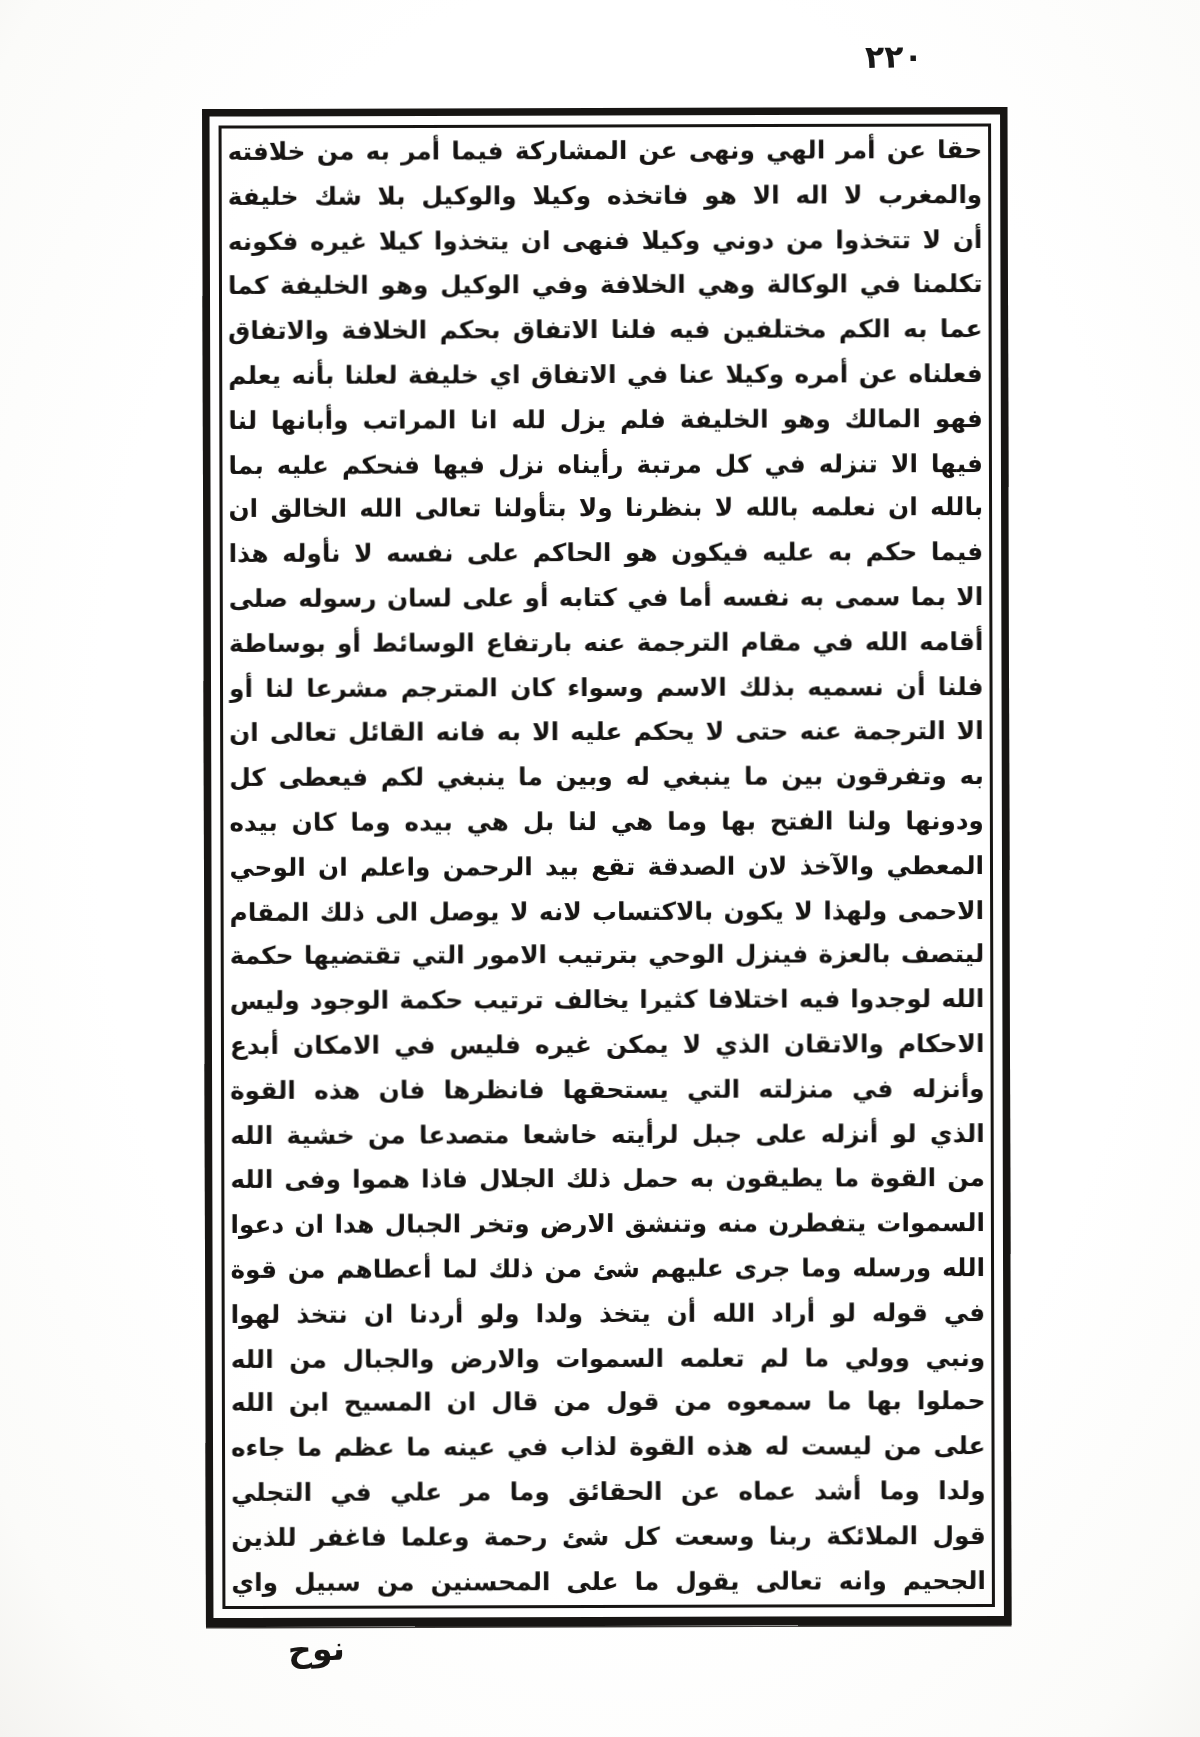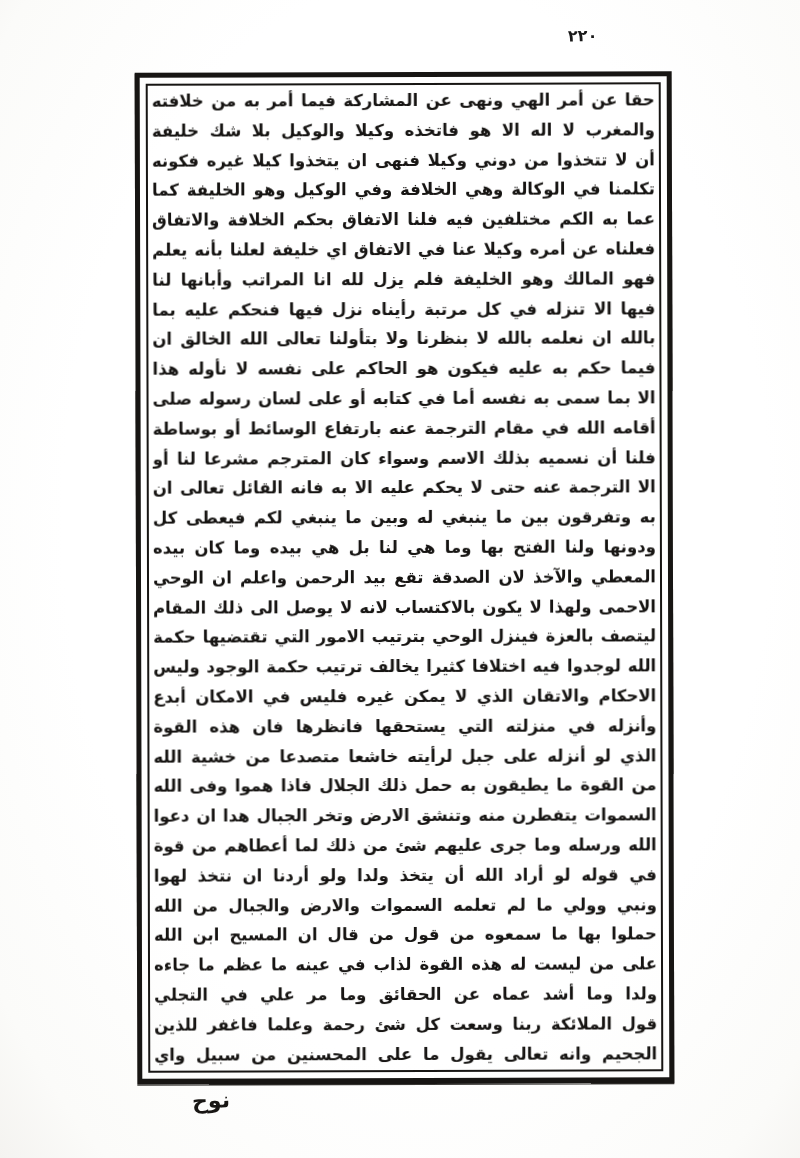--- a/index.html
+++ b/index.html
@@ -13,25 +13,25 @@
     position: relative;
     width: 800px; height: 1158px;
     background: radial-gradient(ellipse at 52% 45%, #ffffff 60%, #fbfbf9 88%, #f4f3f0 100%);
     color: #1b1b1b;
   }
   
   .page-number {
     position: absolute;
     left: 568px; top: 26px;
     width: 56px;
-    font-size: 16px;
+    font-size: 21px;
     font-weight: 700;
     letter-spacing: 2px;
     color: #181818;
-    text-align: left;
+    text-align: center;
     transform: rotate(-1deg);
   }
   
   .frame {
     position: absolute;
     left: 136px; top: 72px;
     width: 537px; height: 1012px;
     border: 5px solid #171513;
     padding: 6px;
     transform: rotate(-0.15deg);

